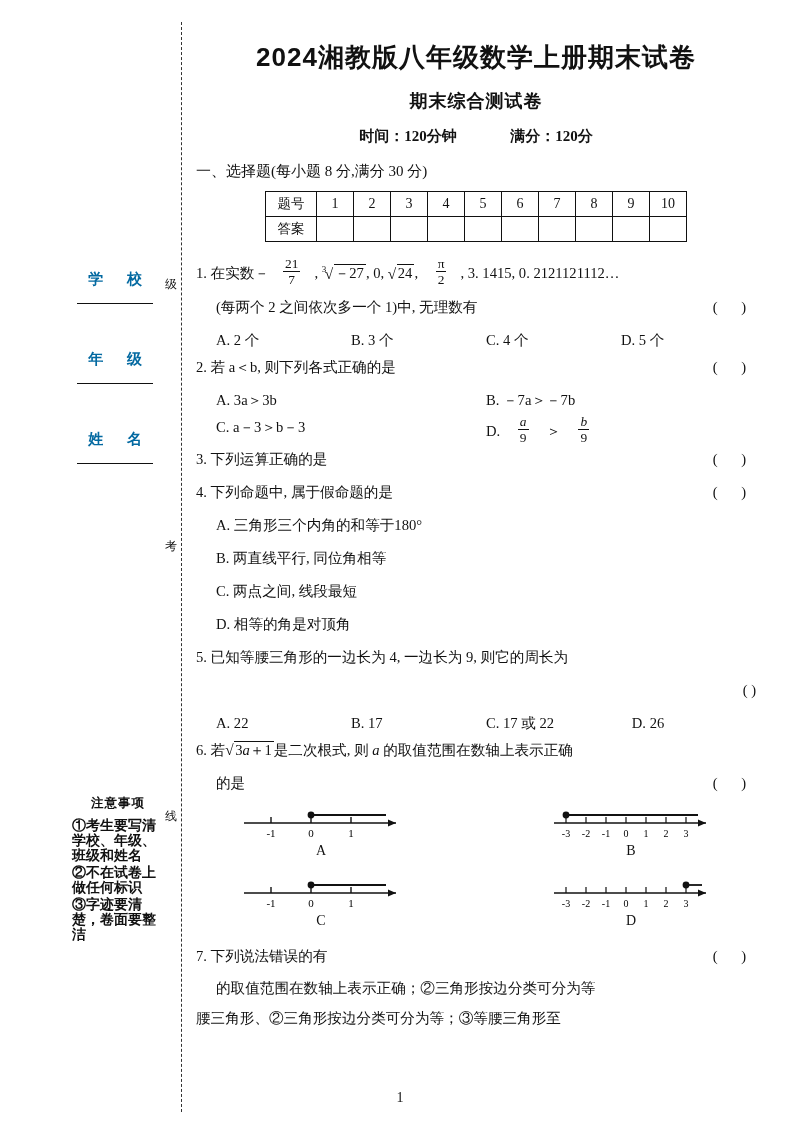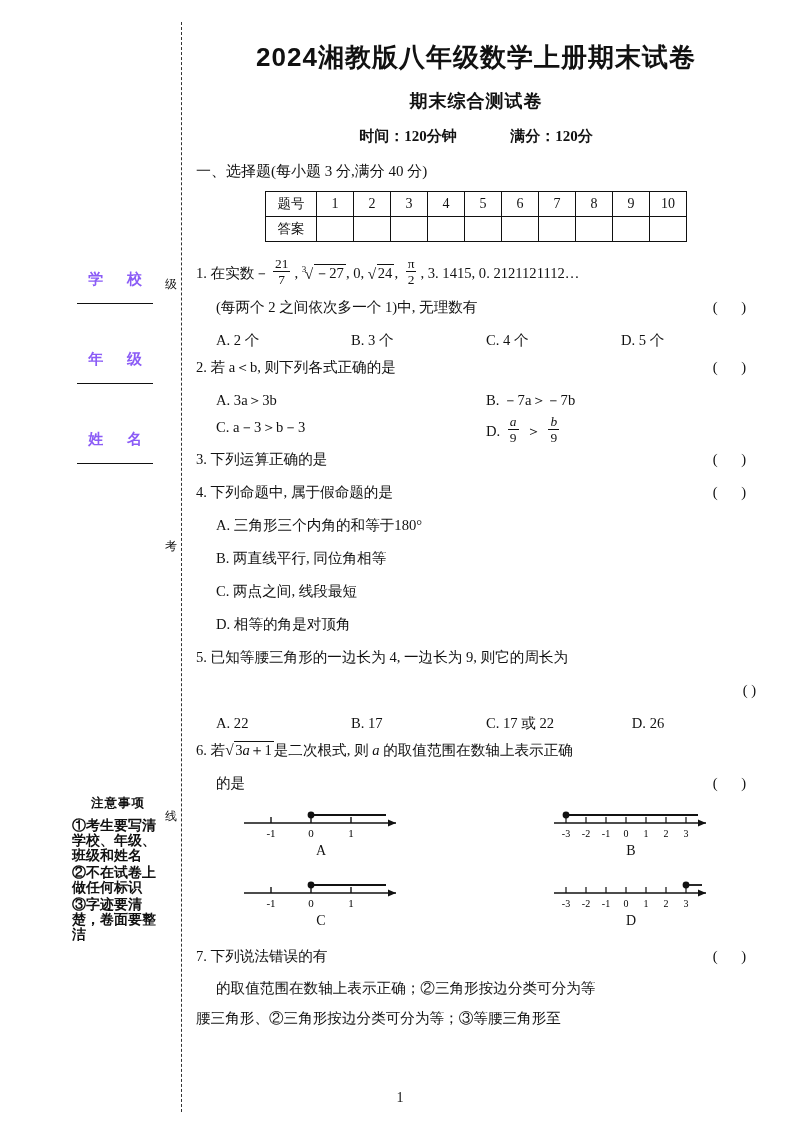--- a/index.html
+++ b/index.html
@@ -9,21 +9,21 @@
     color:#111;position:relative;overflow:hidden;
   }
   .page{position:relative;width:800px;height:1131px;}
 
   
   .left-col{position:absolute;left:60px;top:270px;width:110px;}
   .left-field{margin-bottom:46px;text-align:center;}
   .left-field .lbl{
     font-family:"Liberation Serif", serif;
     font-weight:bold;font-size:15px;letter-spacing:10px;
-    padding-left:10px;color:#8b5cf6;
+    padding-left:10px;color:#0369a1;
   }
   .left-field .rule{
     width:76px;height:0;border-bottom:1.4px solid #111;margin:14px auto 0 auto;
   }
   .notes{position:absolute;left:72px;top:795px;width:92px;}
   .notes .notes-title{
     font-weight:bold;font-size:12.5px;text-align:center;letter-spacing:1px;margin-bottom:6px;
   }
   .notes .note{
     font-size:14px;line-height:15px;font-weight:bold;text-indent:0;margin-bottom:2px;
@@ -72,21 +72,21 @@
   .q{font-size:14.6px;line-height:27px;margin:0 0 6px 0;position:relative;}
   .indent{padding-left:20px;}
   .opts{display:flex;font-size:14.6px;line-height:27px;}
   .opts .op{flex:0 0 auto;}
   .opt2{display:flex;font-size:14.6px;line-height:27px;}
   .opt2 .op{width:50%;}
   .brkin{float:right;letter-spacing:10px;}
   .tight{line-height:24px;}
 
   
-  .frac{display:inline-block;vertical-align:-0.45em;text-align:center;font-size:0.92em;margin:0 4px;}
+  .frac{display:inline-block;vertical-align:-0.45em;text-align:center;font-size:0.92em;margin:0 14px;}
   .frac .n{display:block;padding:0 2px;border-bottom:1px solid #111;line-height:1.15;}
   .frac .d{display:block;padding:0 2px;line-height:1.15;}
   .sqrt{display:inline-block;position:relative;padding-left:9px;}
   .sqrt:before{
     content:"\221A";position:absolute;left:0;top:-0.05em;font-size:1.05em;
   }
   .sqrt .rad{border-top:1px solid #111;padding:0 2px 0 1px;display:inline-block;line-height:1.1;}
   .cbrt{display:inline-block;position:relative;padding-left:12px;}
   .cbrt:before{content:"\221A";position:absolute;left:3px;top:-0.05em;font-size:1.05em;}
   .cbrt .idx{position:absolute;left:0;top:-0.5em;font-size:0.62em;}
@@ -136,21 +136,21 @@
   <div class="main">
 
     <h1 class="title">2024湘教版八年级数学上册期末试卷</h1>
     <h2 class="subtitle">期末综合测试卷</h2>
     <div class="timeline">
       <span>时间：120分钟</span>
       <span class="gap"></span>
       <span>满分：120分</span>
     </div>
 
-    <div class="sec-head">一、选择题(每小题 3 分,满分 40 分)</div>
+    <div class="sec-head">一、选择题(每小题 8 分,满分 30 分)</div>
 
     <table class="answers">
       <tbody>
           <tr>
         <td class="head">题号</td>
         <td class="num">1</td>
         <td class="num">2</td>
         <td class="num">3</td>
         <td class="num">4</td>
         <td class="num">5</td>

